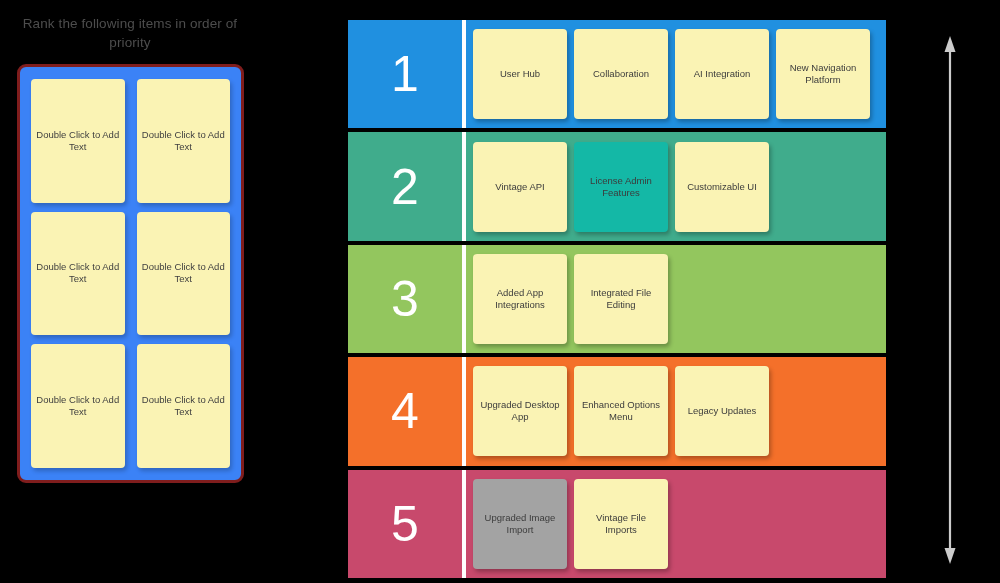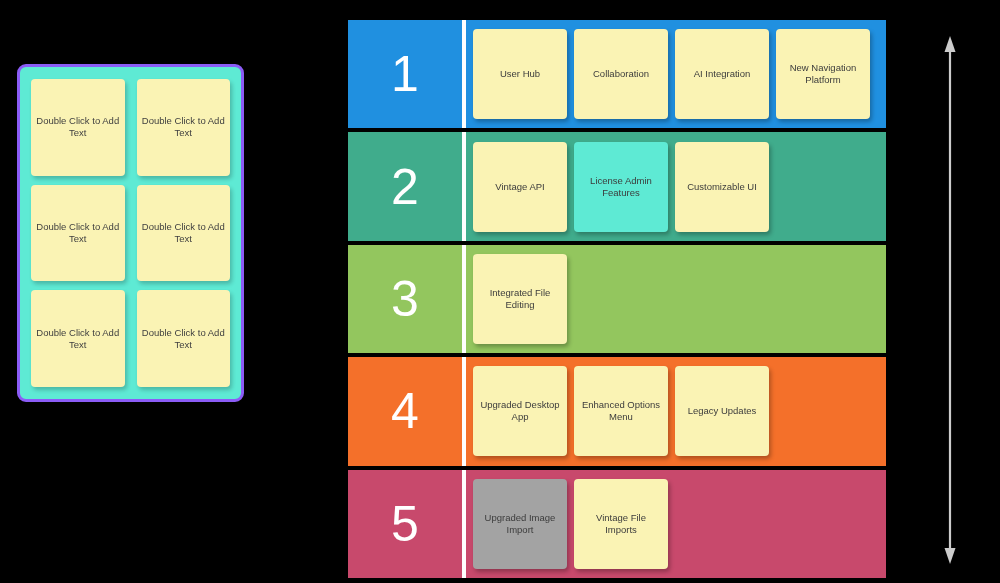--- a/index.html
+++ b/index.html
@@ -34,23 +34,23 @@
     font-size: 13.5px;
     line-height: 19px;
     font-weight: normal;
     letter-spacing: 0.1px;
   }
   #tray {
     position: absolute;
     left: 17px;
     top: 64px;
     width: 227px;
-    height: 338px;
-    background: #5eead4;
-    border: 3px solid #8b5cf6;
+    height: 419px;
+    background: #3b82f6;
+    border: 3px solid #7f1d1d;
     border-radius: 9px;
     box-sizing: border-box;
     box-shadow: 0 2px 5px rgba(0,0,0,0.25);
   }
   #tray-grid {
     position: absolute;
     left: 0;
     top: 0;
     right: 0;
     bottom: 0;
@@ -147,20 +147,21 @@
     top: 36px;
     width: 30px;
     height: 528px;
   }
 </style>
 </head>
 <body>
 
 <div id="left-panel">
 
+  <div id="left-title">Rank the following items in order of priority</div>
 
   <div id="tray">
     <div id="tray-grid">
       <div class="tray-note">Double Click to Add Text</div>
       <div class="tray-note">Double Click to Add Text</div>
       <div class="tray-note">Double Click to Add Text</div>
       <div class="tray-note">Double Click to Add Text</div>
       <div class="tray-note">Double Click to Add Text</div>
       <div class="tray-note">Double Click to Add Text</div>
     </div>
@@ -180,30 +181,31 @@
         <div class="rank-note" style="background: rgb(250, 243, 180);">New Navigation Platform</div>
       </div>
     </div>
     <div class="rank-row" style="background: rgb(64, 172, 140);">
       <div class="rank-num-cell">
         <div class="rank-num">2</div>
       </div>
       <div class="rank-divider" style="background: rgb(255, 255, 255);"></div>
       <div class="rank-items">
         <div class="rank-note" style="background: rgb(250, 243, 180);">Vintage API</div>
-        <div class="rank-note" style="background: #5eead4;">License Admin Features</div>
+        <div class="rank-note" style="background: #14b8a6;">License Admin Features</div>
         <div class="rank-note" style="background: rgb(250, 243, 180);">Customizable UI</div>
       </div>
     </div>
     <div class="rank-row" style="background: rgb(147, 198, 94);">
       <div class="rank-num-cell">
         <div class="rank-num">3</div>
       </div>
       <div class="rank-divider" style="background: rgb(255, 255, 255);"></div>
       <div class="rank-items">
+        <div class="rank-note" style="background: rgb(250, 243, 180);">Added App Integrations</div>
         <div class="rank-note" style="background: rgb(250, 243, 180);">Integrated File Editing</div>
       </div>
     </div>
     <div class="rank-row" style="background: rgb(244, 112, 42);">
       <div class="rank-num-cell">
         <div class="rank-num">4</div>
       </div>
       <div class="rank-divider" style="background: rgb(255, 255, 255);"></div>
       <div class="rank-items">
         <div class="rank-note" style="background: rgb(250, 243, 180);">Upgraded Desktop App</div>

